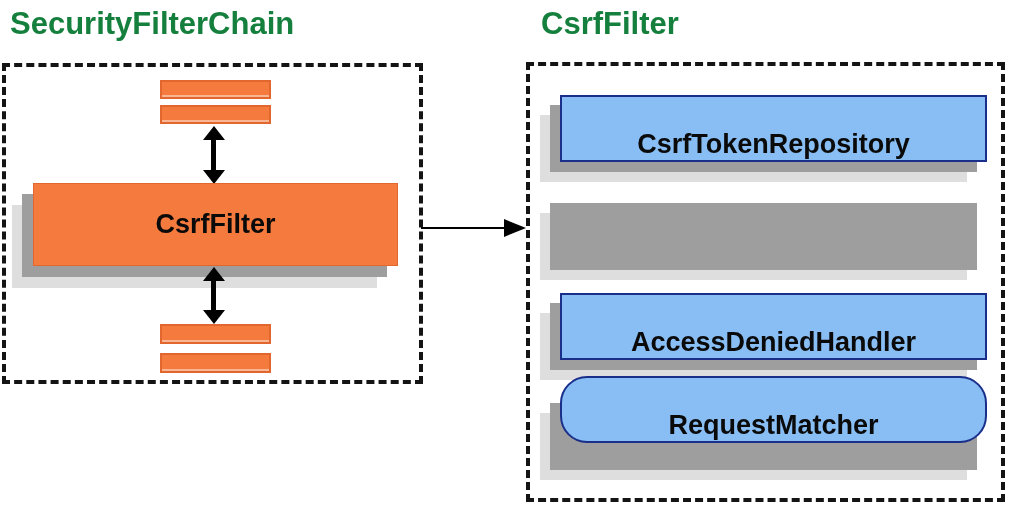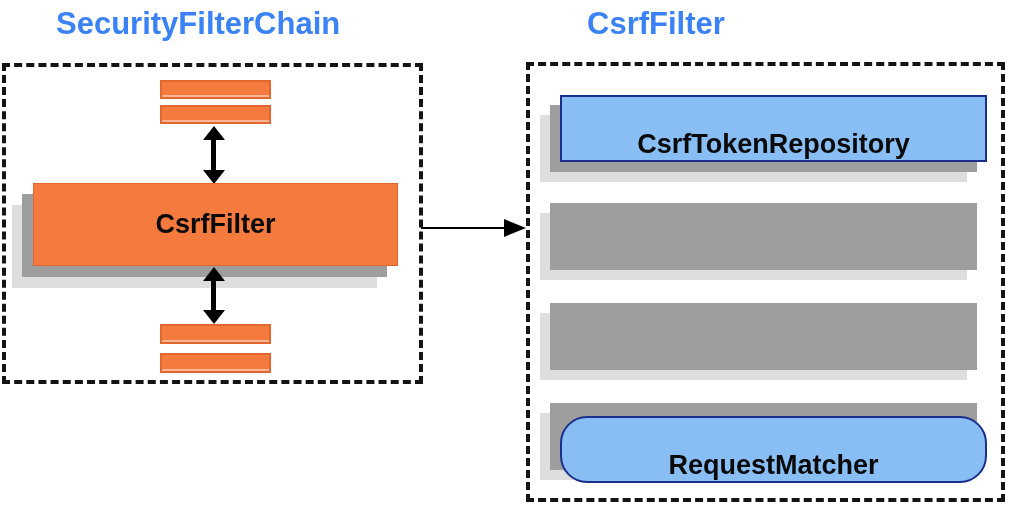--- a/index.html
+++ b/index.html
@@ -8,24 +8,23 @@
     width: 1010px;
     height: 505px;
     background: #ffffff;
     font-family: "Liberation Sans", "DejaVu Sans", sans-serif;
     overflow: hidden;
   }
   .title {
     position: absolute;
     font-size: 31px;
     font-weight: bold;
-    color: #3b82f6;
+    color: #15803d;
     white-space: nowrap;
     letter-spacing: 0px;
-    margin-left: 46px;
   }
   .title-left  { left: 10px;  top: 6px; }
   .title-right { left: 541px; top: 6px; }
 
   .dashed-box {
     position: absolute;
     border: 4px dashed #141414;
     box-sizing: border-box;
     background: transparent;
   }
@@ -163,20 +162,23 @@
   <div class="shadow-layer shadow-dark component-shadow" style="left:550px; top:105px;"></div>
   <div class="component-box" style="top:95px;">
     <span class="node-label">CsrfTokenRepository</span>
   </div>
 
   <div class="shadow-layer shadow-light component-shadow" style="left:540px; top:213px;"></div>
   <div class="shadow-layer shadow-dark component-shadow" style="left:550px; top:203px;"></div>
 
   <div class="shadow-layer shadow-light component-shadow" style="left:540px; top:313px;"></div>
   <div class="shadow-layer shadow-dark component-shadow" style="left:550px; top:303px;"></div>
+  <div class="component-box" style="top:293px;">
+    <span class="node-label">AccessDeniedHandler</span>
+  </div>
 
   <div class="shadow-layer shadow-light component-shadow" style="left:540px; top:413px;"></div>
   <div class="shadow-layer shadow-dark component-shadow" style="left:550px; top:403px;"></div>
-  <div class="component-box" style="top:416px;border-radius:27px;">
+  <div class="component-box" style="top:376px;border-radius:27px;">
     <span class="node-label">RequestMatcher</span>
   </div>
 
 </div>
 
 </body></html>

